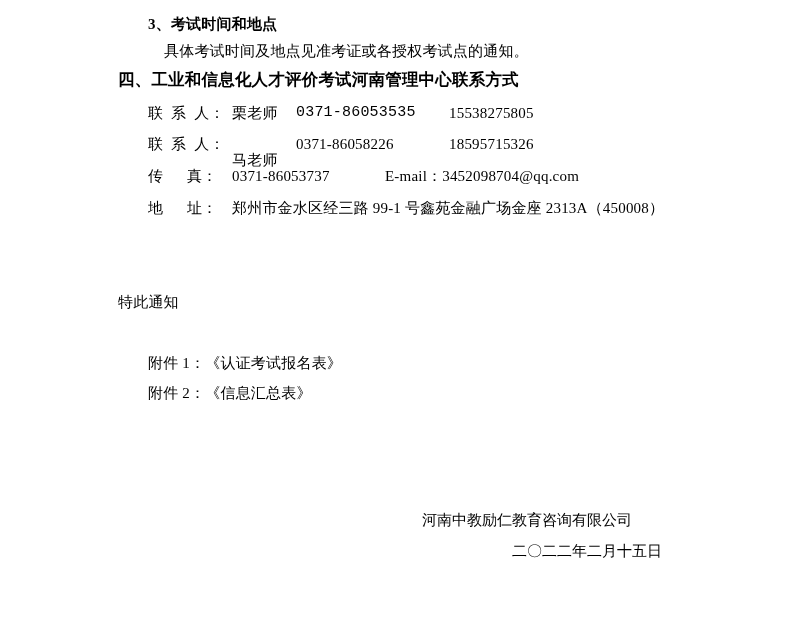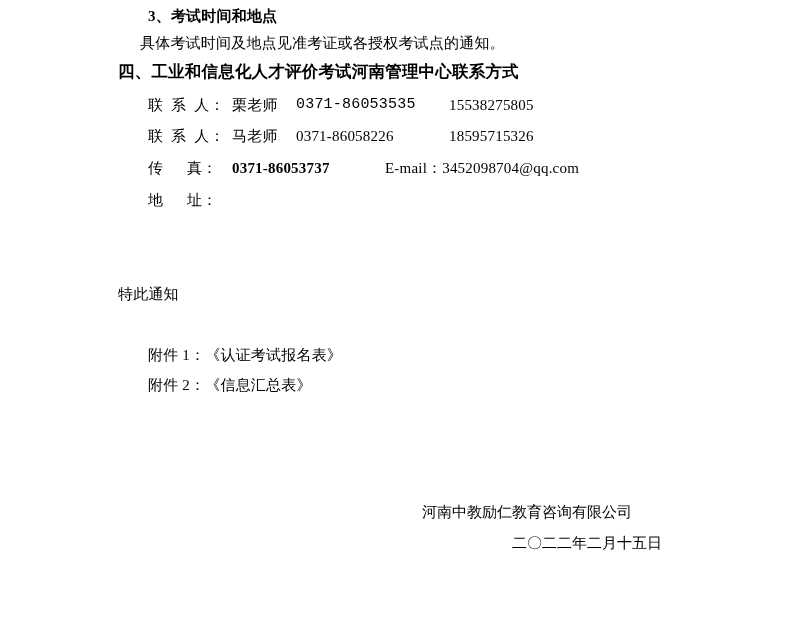--- a/index.html
+++ b/index.html
@@ -12,20 +12,21 @@
     background: #ffffff;
     font-family: "Liberation Serif", "DejaVu Serif", serif;
     color: #000000;
     overflow: hidden;
   }
   .page {
     position: relative;
     width: 794px;
     height: 456px;
     box-sizing: border-box;
+    margin-top: 8px;
   }
   .line {
     position: absolute;
     white-space: pre;
     font-size: 15px;
     line-height: 20px;
     letter-spacing: 0.2px;
   }
   .heading-sub {
     font-weight: bold;
@@ -53,39 +54,40 @@
     white-space: pre;
   }
 </style>
 </head>
 <body>
 
 <div class="page">
 
   <div class="line heading-sub" style="left:148px; top:6px;">3、考试时间和地点</div>
 
-  <div class="line body-text" style="left:140px; top:33px;">具体考试时间及地点见准考证或各授权考试点的通知。</div>
+  <div class="line body-text" style="left:164px; top:33px;">具体考试时间及地点见准考证或各授权考试点的通知。</div>
 
   <div class="line heading-main" style="left:118px; top:62px;">四、工业和信息化人才评价考试河南管理中心联系方式</div>
 
   <div class="line body-text" style="left:148px; top:95px;">联  系  人：</div>
   <div class="line body-text" style="left:232px; top:95px;text-align:right;">栗老师</div>
   <div class="line body-text mono-num" style="left:296px; top:95px;font-family:Liberation Mono, monospace;">0371-86053535</div>
   <div class="line body-text mono-num" style="left:449px; top:95px;">15538275805</div>
 
   <div class="line body-text" style="left:148px; top:126px;">联  系  人：</div>
-  <div class="line body-text" style="left:232px; top:126px;">马老师</div>
+  <div class="line body-text" style="left:232px; top:142px;">马老师</div>
   <div class="line body-text mono-num" style="left:296px; top:126px;">0371-86058226</div>
   <div class="line body-text mono-num" style="left:449px; top:126px;">18595715326</div>
 
   <div class="line body-text" style="left:148px; top:158px;">传      真：</div>
-  <div class="line body-text mono-num" style="left:232px; top:158px;font-weight:bold;">0371-86053737</div>
+  <div class="line body-text mono-num" style="left:232px; top:158px;">0371-86053737</div>
   <div class="line body-text mono-num" style="left:385px; top:158px;">E-mail：3452098704@qq.com</div>
 
   <div class="line body-text" style="left:148px; top:190px;">地      址：</div>
+  <div class="line body-text" style="left:232px; top:190px;">郑州市金水区经三路 99-1 号鑫苑金融广场金座 2313A（450008）</div>
 
   <div class="line notice-bold" style="left:118px; top:284px;">特此通知</div>
 
   <div class="line body-text" style="left:148px; top:345px;">附件 1：《认证考试报名表》</div>
 
   <div class="line body-text" style="left:148px; top:375px;">附件 2：《信息汇总表》</div>
 
 
   <div class="right-block" style="left:422px; top:502px;">河南中教励仁教育咨询有限公司</div>
 

